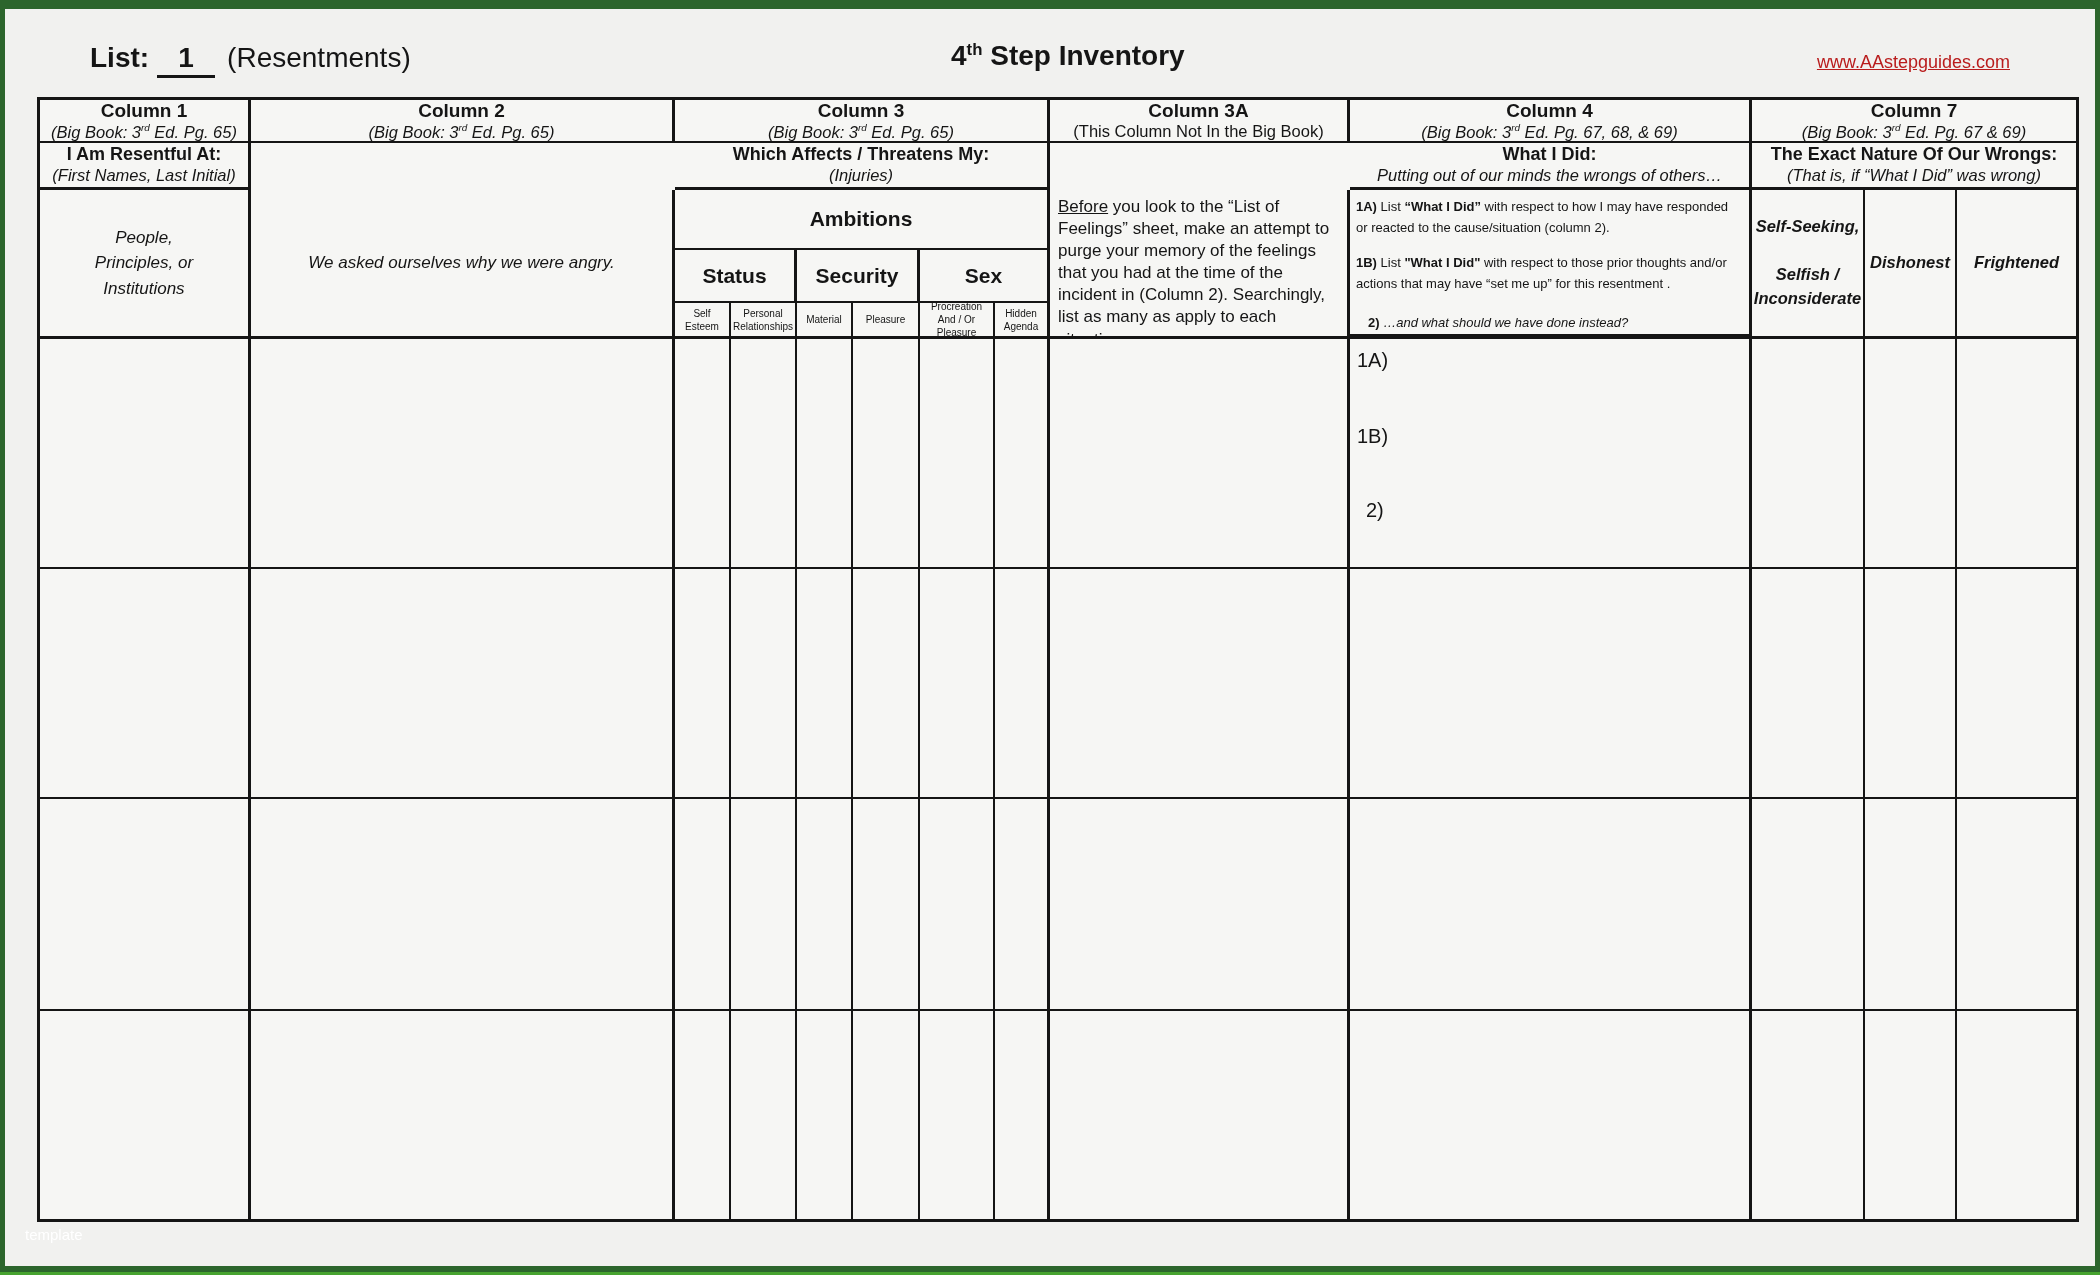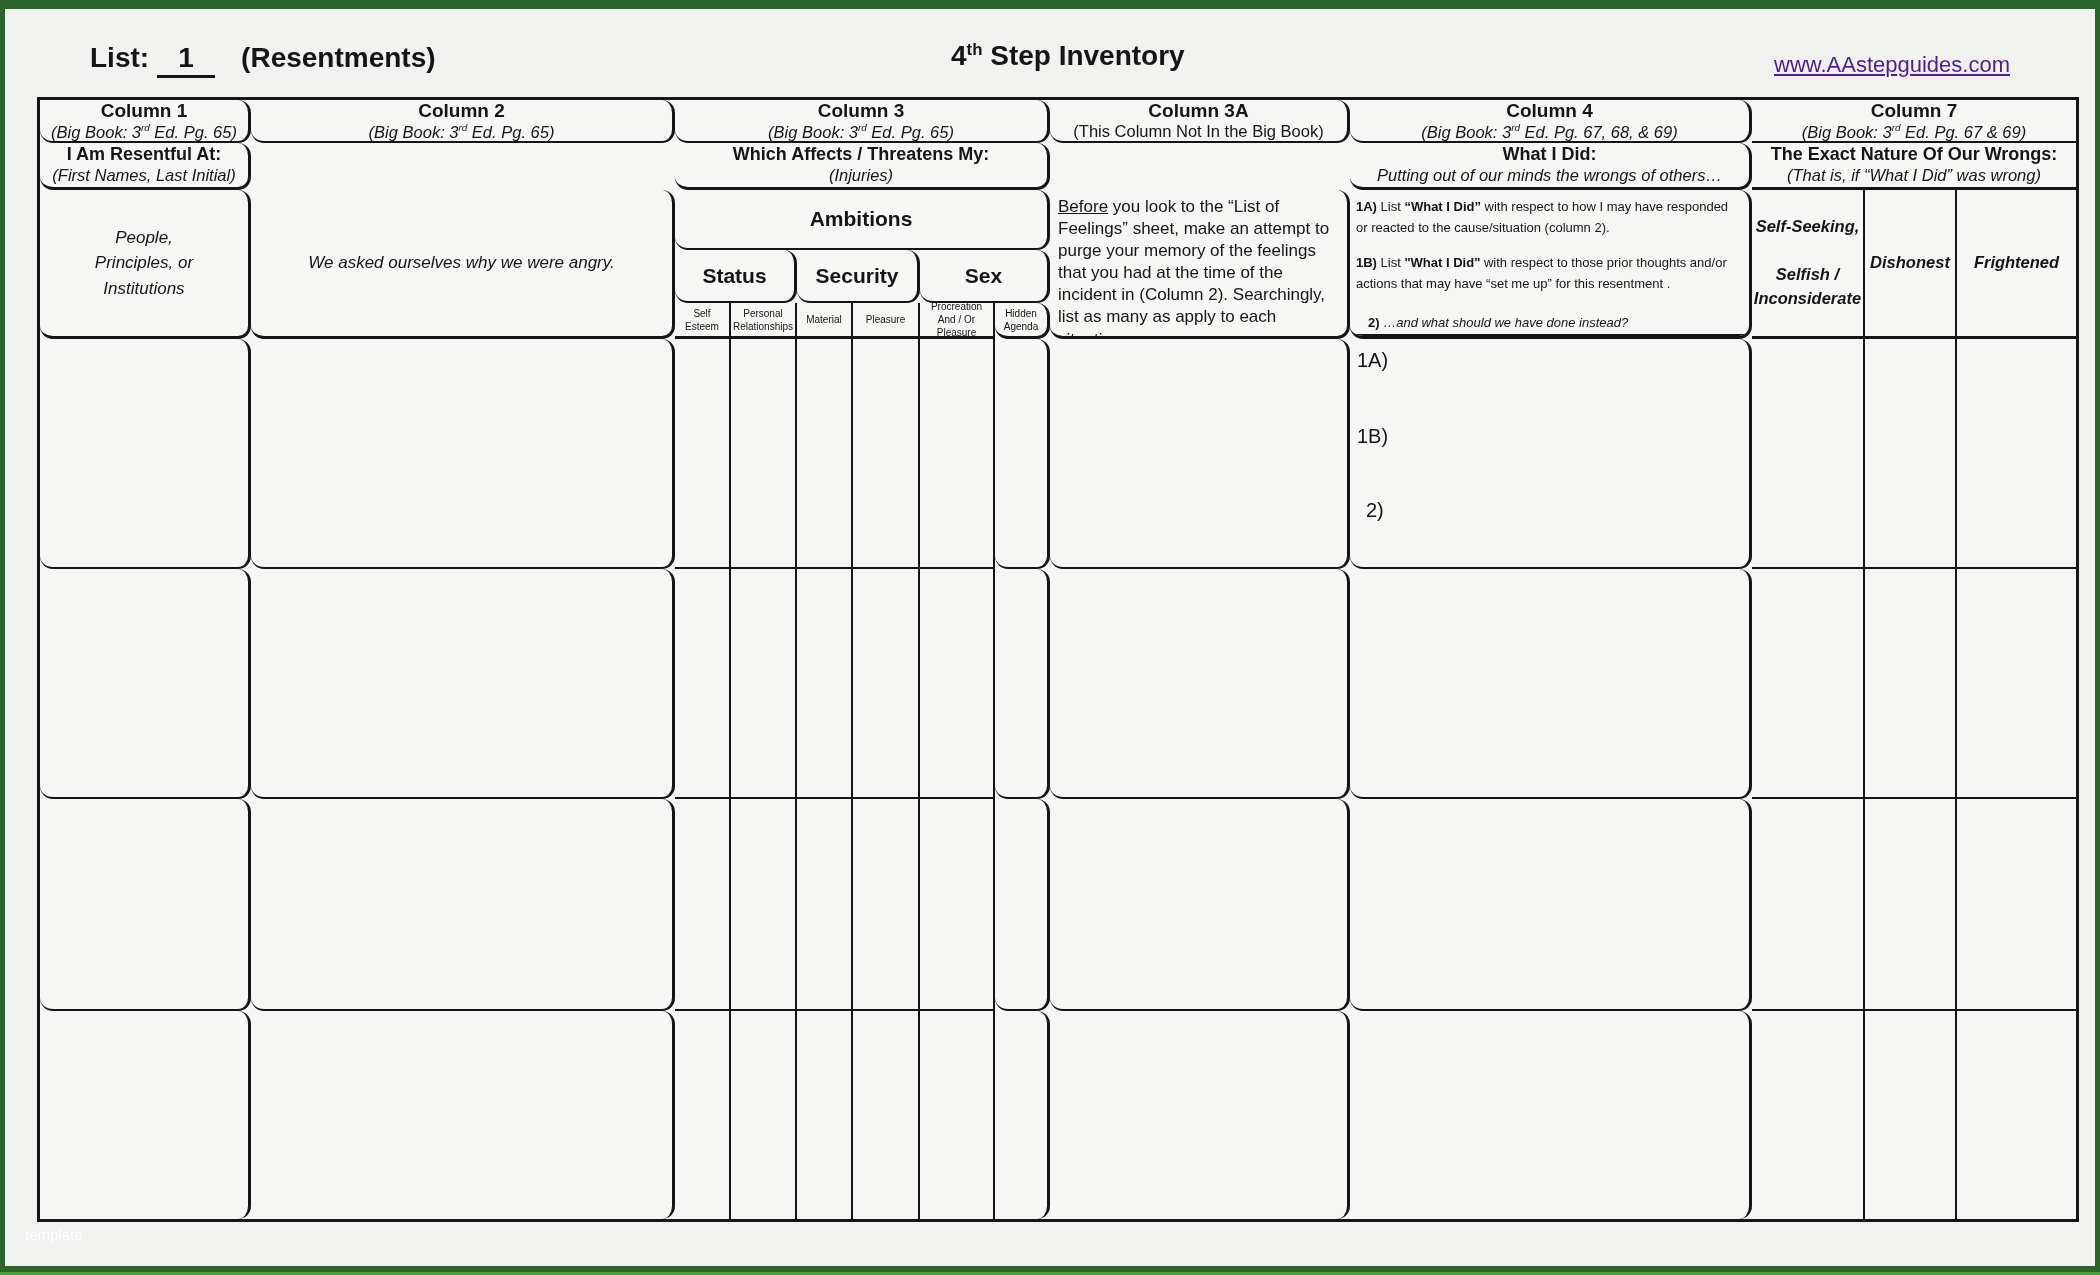--- a/index.html
+++ b/index.html
@@ -17,24 +17,24 @@
   .frame-left   { position:absolute; top:0; left:0; bottom:0; width:5px;  background:#2c652c; z-index:4; }
   .frame-right  { position:absolute; top:0; right:0; bottom:0; width:5px; background:#2c652c; z-index:4; }
   .frame-bottom { position:absolute; bottom:3px; left:0; right:0; height:6px; background:#2c652c; z-index:4; }
   .frame-accent { position:absolute; bottom:0; left:0; right:0; height:3px; background:#47a32f; z-index:5; }
 
   
   .list-block { position:absolute; left:90px; top:42px; font-size:28px; white-space:nowrap; }
   .list-label { font-weight:bold; }
   .list-value { display:inline-block; min-width:58px; text-align:center; font-weight:bold;
                 border-bottom:3px solid #151515; margin:0 12px 0 8px; padding:0 4px 1px 4px; }
-  .list-kind  { font-weight:bold; margin-left:14px; }
+  .list-kind  { font-weight:normal; }
   .doc-title  { position:absolute; left:951px; top:40px; font-size:28px; font-weight:bold; white-space:nowrap; }
   .doc-title sup, .col-ref sup { font-size:60%; vertical-align:super; }
-  .site-link  { position:absolute; top:52px; right:90px; font-size:22px; color:#4c1d95;
+  .site-link  { position:absolute; top:52px; right:90px; font-size:18px; color:#b91c1c;
                 text-decoration:underline; cursor:pointer;text-align:right; }
   .watermark  { position:absolute; left:25px; top:1226px; font-size:15px; color:#ffffff; z-index:3; }
 
   
   .inv-table {
     position:absolute; left:37px; top:97px;
     width:2042px; height:1125px;
     border:3px solid #151515;
     background:#f6f6f4;
     display:grid;
@@ -42,21 +42,21 @@
     grid-template-rows:43px 47px 60px 53px 36px 230px 230px 212px 208px;
   }
   .tcell {
     border-right:2px solid #151515;
     border-bottom:2px solid #151515;
     display:flex; flex-direction:column;
     align-items:center; justify-content:center;
     text-align:center; overflow:hidden;
     background:#f6f6f4;
   }
-  .rthick { border-right-width:3px;border-radius:13px; }
+  .rthick { border-right-width:3px; }
   .bthick { border-bottom-width:3px; }
   .no-r   { border-right:none; }
   .no-b   { border-bottom:none; }
 
   .col-title { font-size:19px; font-weight:bold; line-height:1.15; }
   .col-ref   { font-size:16.5px; font-style:italic; line-height:1.15; }
   .heading   { font-size:18px; font-weight:bold; line-height:1.2; }
   .note      { font-size:16.5px; line-height:1.2; }
   .note-it   { font-style:italic; }
 

